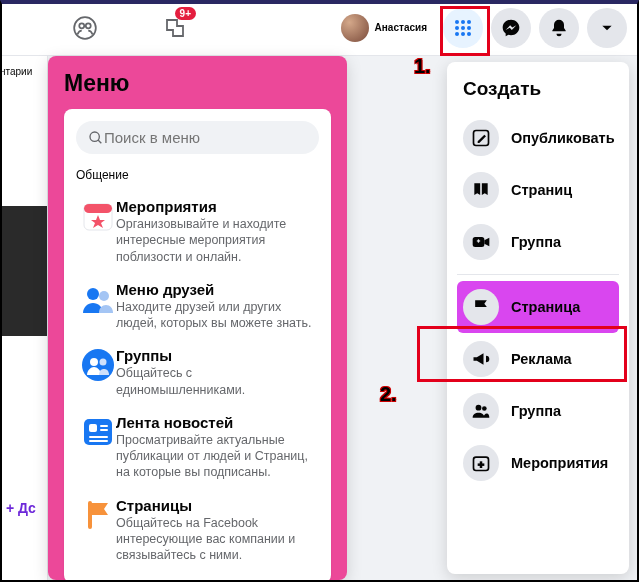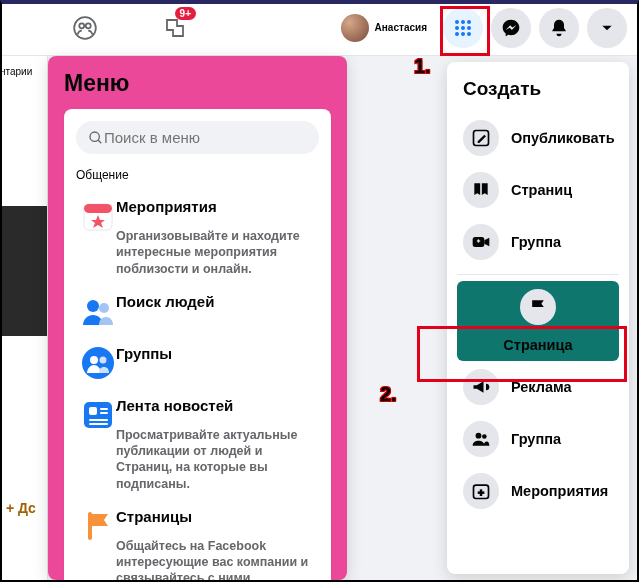--- a/index.html
+++ b/index.html
@@ -118,21 +118,21 @@
       position: absolute;
       right: 0;
       width: 48px; height: 130px;
       background: #2a2a2a;
       top: 150px;
     }
     .strip-add {
       position: absolute;
       left: 6px;
       bottom: 70px;
-      color: #a16207;
+      color: #6d28d9;
       font-size: 14px;
       font-weight: 600;
     }
     .menu-panel {
       position: absolute;
       left: 48px;
       top: 56px;
       width: 299px;
       height: 524px;
       background: #ec4899;
@@ -179,41 +179,41 @@
       border-radius: 6px;
       cursor: pointer;
     }
     .mi-icon {
       width: 36px; height: 36px;
       display: flex; align-items: center; justify-content: center;
       flex-shrink: 0;
     }
     .mi-text { flex: 1; }
     .mi-title { font-size: 15px; font-weight: 600; color: #050505; }
-    .mi-desc { font-size: 12.5px; color: #65676b; line-height: 1.3; margin-top: 13px; font-weight: bold; }
+    .mi-desc { font-size: 12.5px; color: #65676b; line-height: 1.3; margin-top: 1px; }
     .create-panel {
       position: absolute;
       right: 10px;
       top: 62px;
       width: 182px;
       height: 512px;
       background: #fff;
       border-radius: 8px;
       box-shadow: 0 4px 16px rgba(0,0,0,0.15);
       padding: 16px 10px;
     }
     .create-title {
       font-size: 19px; font-weight: 700; color: #050505;
       padding: 0 6px 12px;
     }
     .create-item {
       display: flex; align-items: center; gap: 12px;
       padding: 8px 6px; border-radius: 6px; cursor: pointer;
     }
-    .create-item.hover { background: #0f766e; flex-direction: column; }
+    .create-item.hover { background: #d946ef; }
     .ci-icon {
       width: 36px; height: 36px; border-radius: 50%;
       background: #e4e6eb;
       display: flex; align-items: center; justify-content: center;
       color: #050505;
       flex-shrink: 0;
     }
     .ci-label { font-size: 14.5px; font-weight: 600; color: #050505; }
     .divider { height: 1px; background: #e4e6eb; margin: 6px 0; }
   </style>
@@ -310,36 +310,38 @@
     <div class="menu-item">
       <div class="mi-icon">
         <svg width="36" height="36" viewBox="0 0 36 36">
             <circle cx="13" cy="13" r="6" fill="#1877f2"></circle>
             <circle cx="24" cy="15" r="5" fill="#a4c5f4"></circle>
             <path fill="#1877f2" d="M3 32c0-6 5-10 10-10s10 4 10 10z"></path>
             <path fill="#a4c5f4" d="M19 32c0-5 3-8 7-8s7 3 7 8z"></path>
           </svg>
       </div>
       <div class="mi-text">
-          <div class="mi-title">Поиск людей</div>
+          <div class="mi-title">Меню друзей</div>
+          <div class="mi-desc">Находите друзей или других людей, которых вы можете знать.</div>
         </div>
     </div>
 
     <div class="menu-item">
       <div class="mi-icon">
         <svg width="36" height="36" viewBox="0 0 36 36">
             <circle cx="18" cy="18" r="16" fill="#1877f2"></circle>
             <circle cx="14" cy="15" r="4" fill="#fff"></circle>
             <circle cx="23" cy="15" r="3.5" fill="#cfe0fb"></circle>
             <path fill="#fff" d="M7 28c0-5 4-8 7-8s7 3 7 8z"></path>
             <path fill="#cfe0fb" d="M19 28c0-4 2-6 5-6s5 2 5 6z"></path>
           </svg>
       </div>
       <div class="mi-text">
           <div class="mi-title">Группы</div>
+          <div class="mi-desc">Общайтесь с единомышленниками.</div>
         </div>
     </div>
 
     <div class="menu-item">
       <div class="mi-icon">
         <svg width="36" height="36" viewBox="0 0 36 36">
             <rect x="4" y="5" width="28" height="26" rx="5" fill="#1877f2"></rect>
             <rect x="9" y="10" width="8" height="8" rx="2" fill="#fff"></rect>
             <rect x="20" y="11" width="8" height="2" rx="1" fill="#fff"></rect>
             <rect x="20" y="15" width="8" height="2" rx="1" fill="#fff"></rect>

